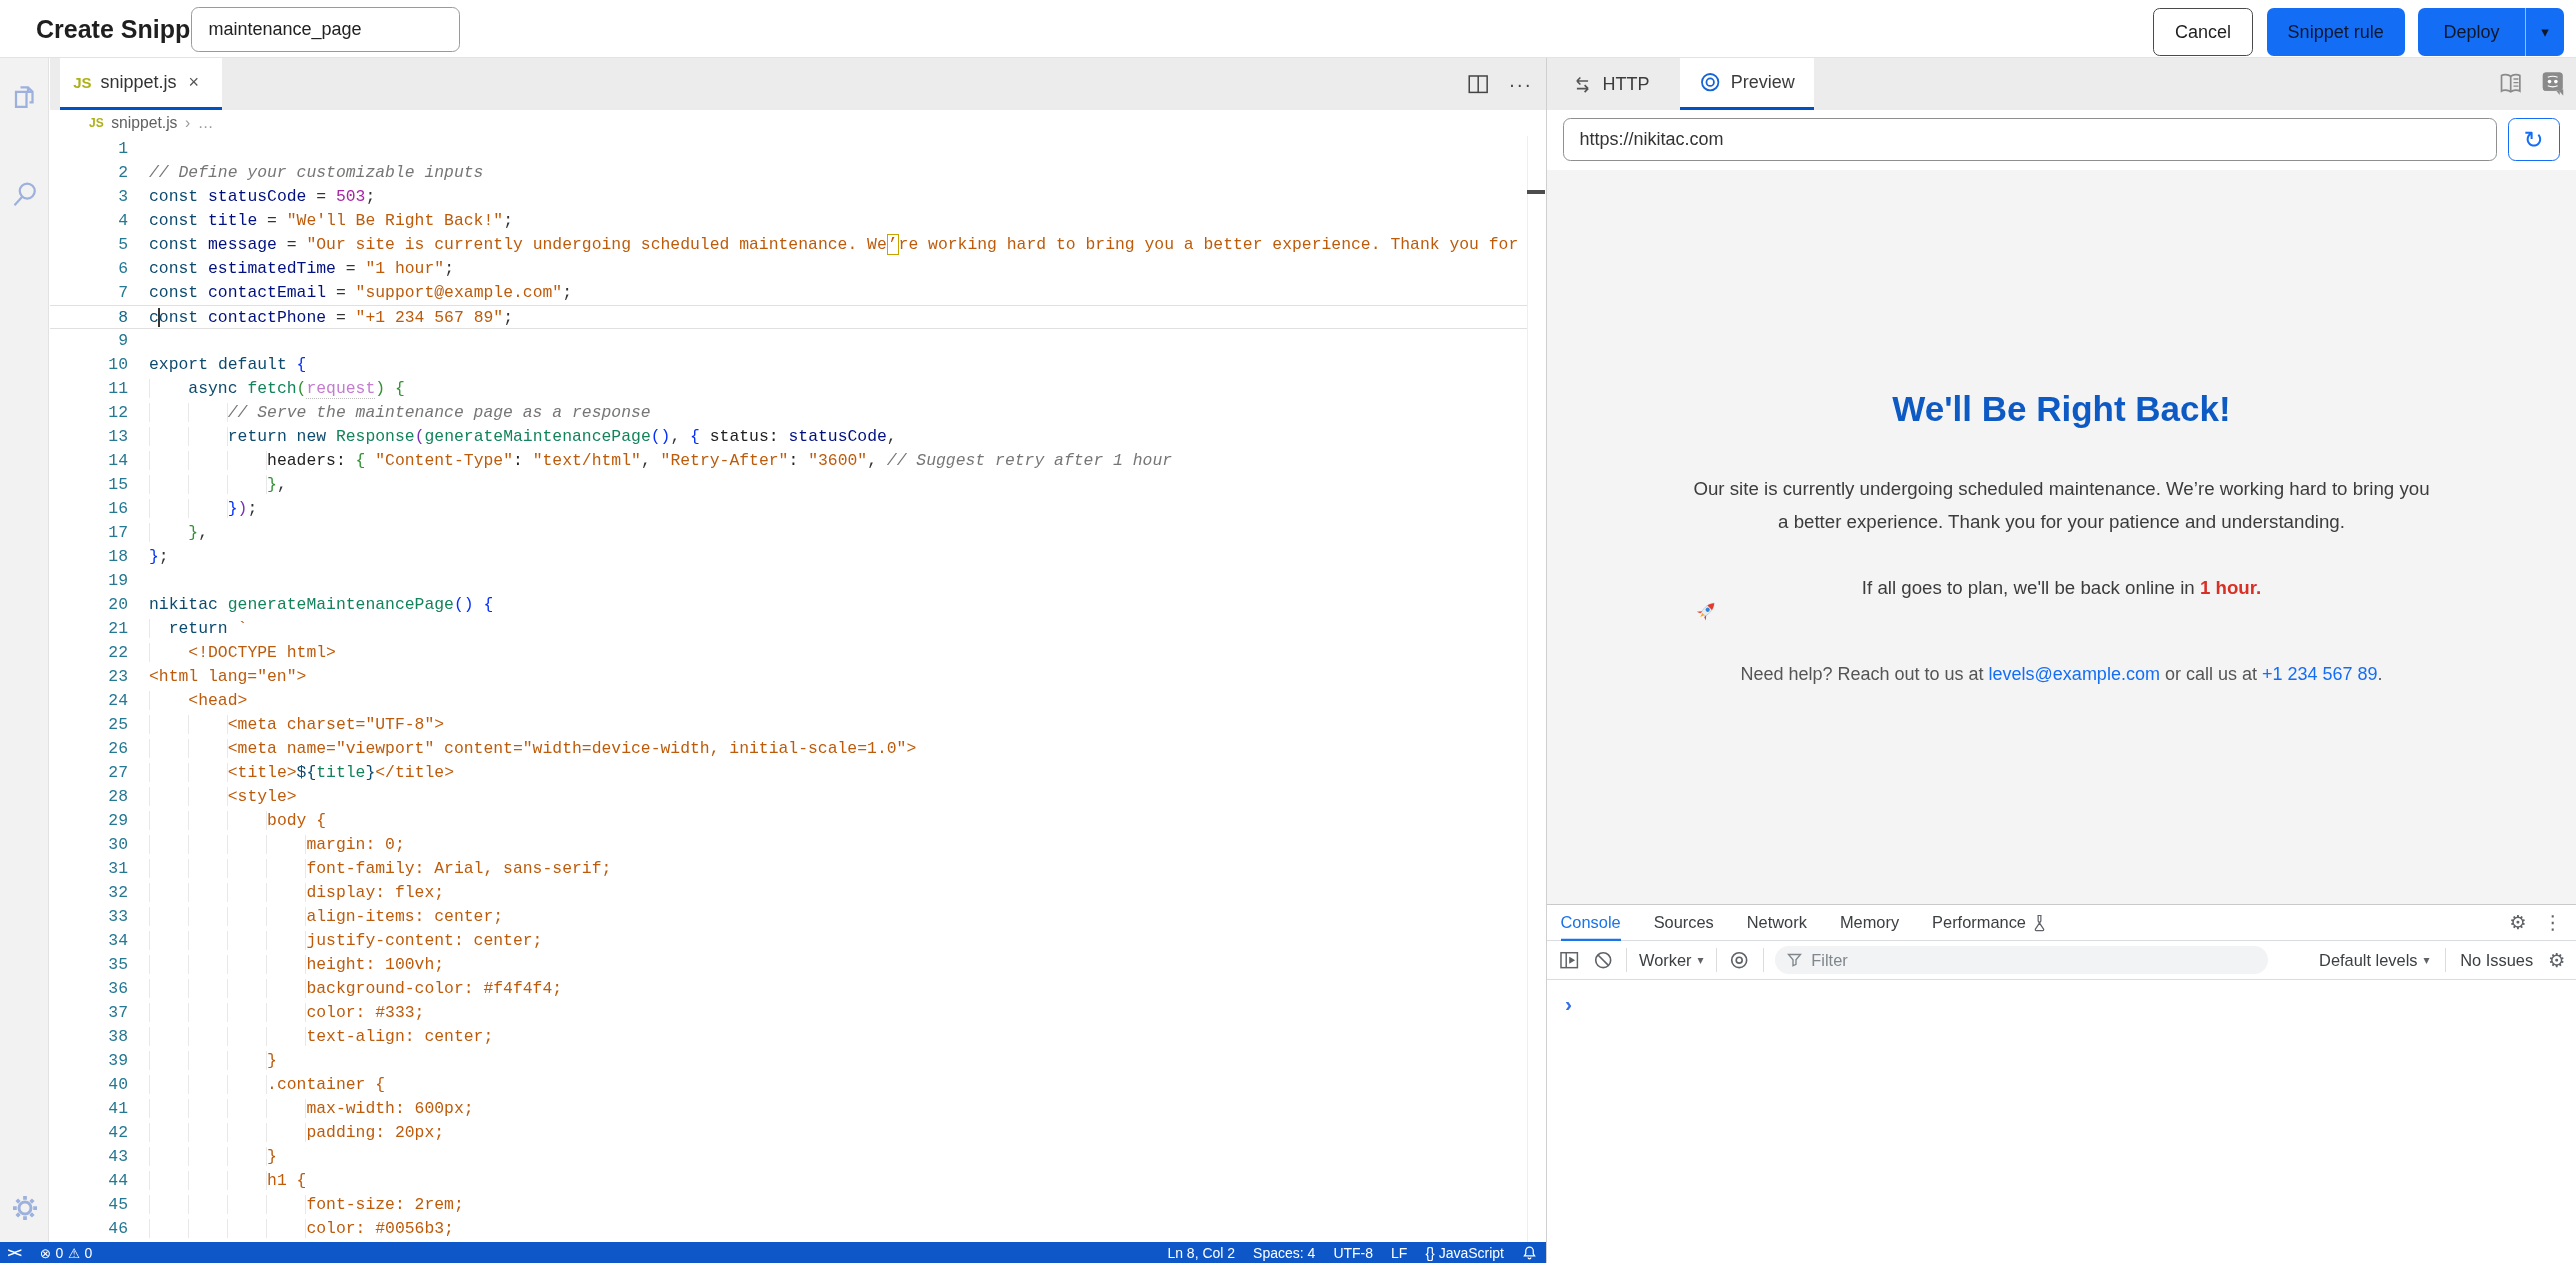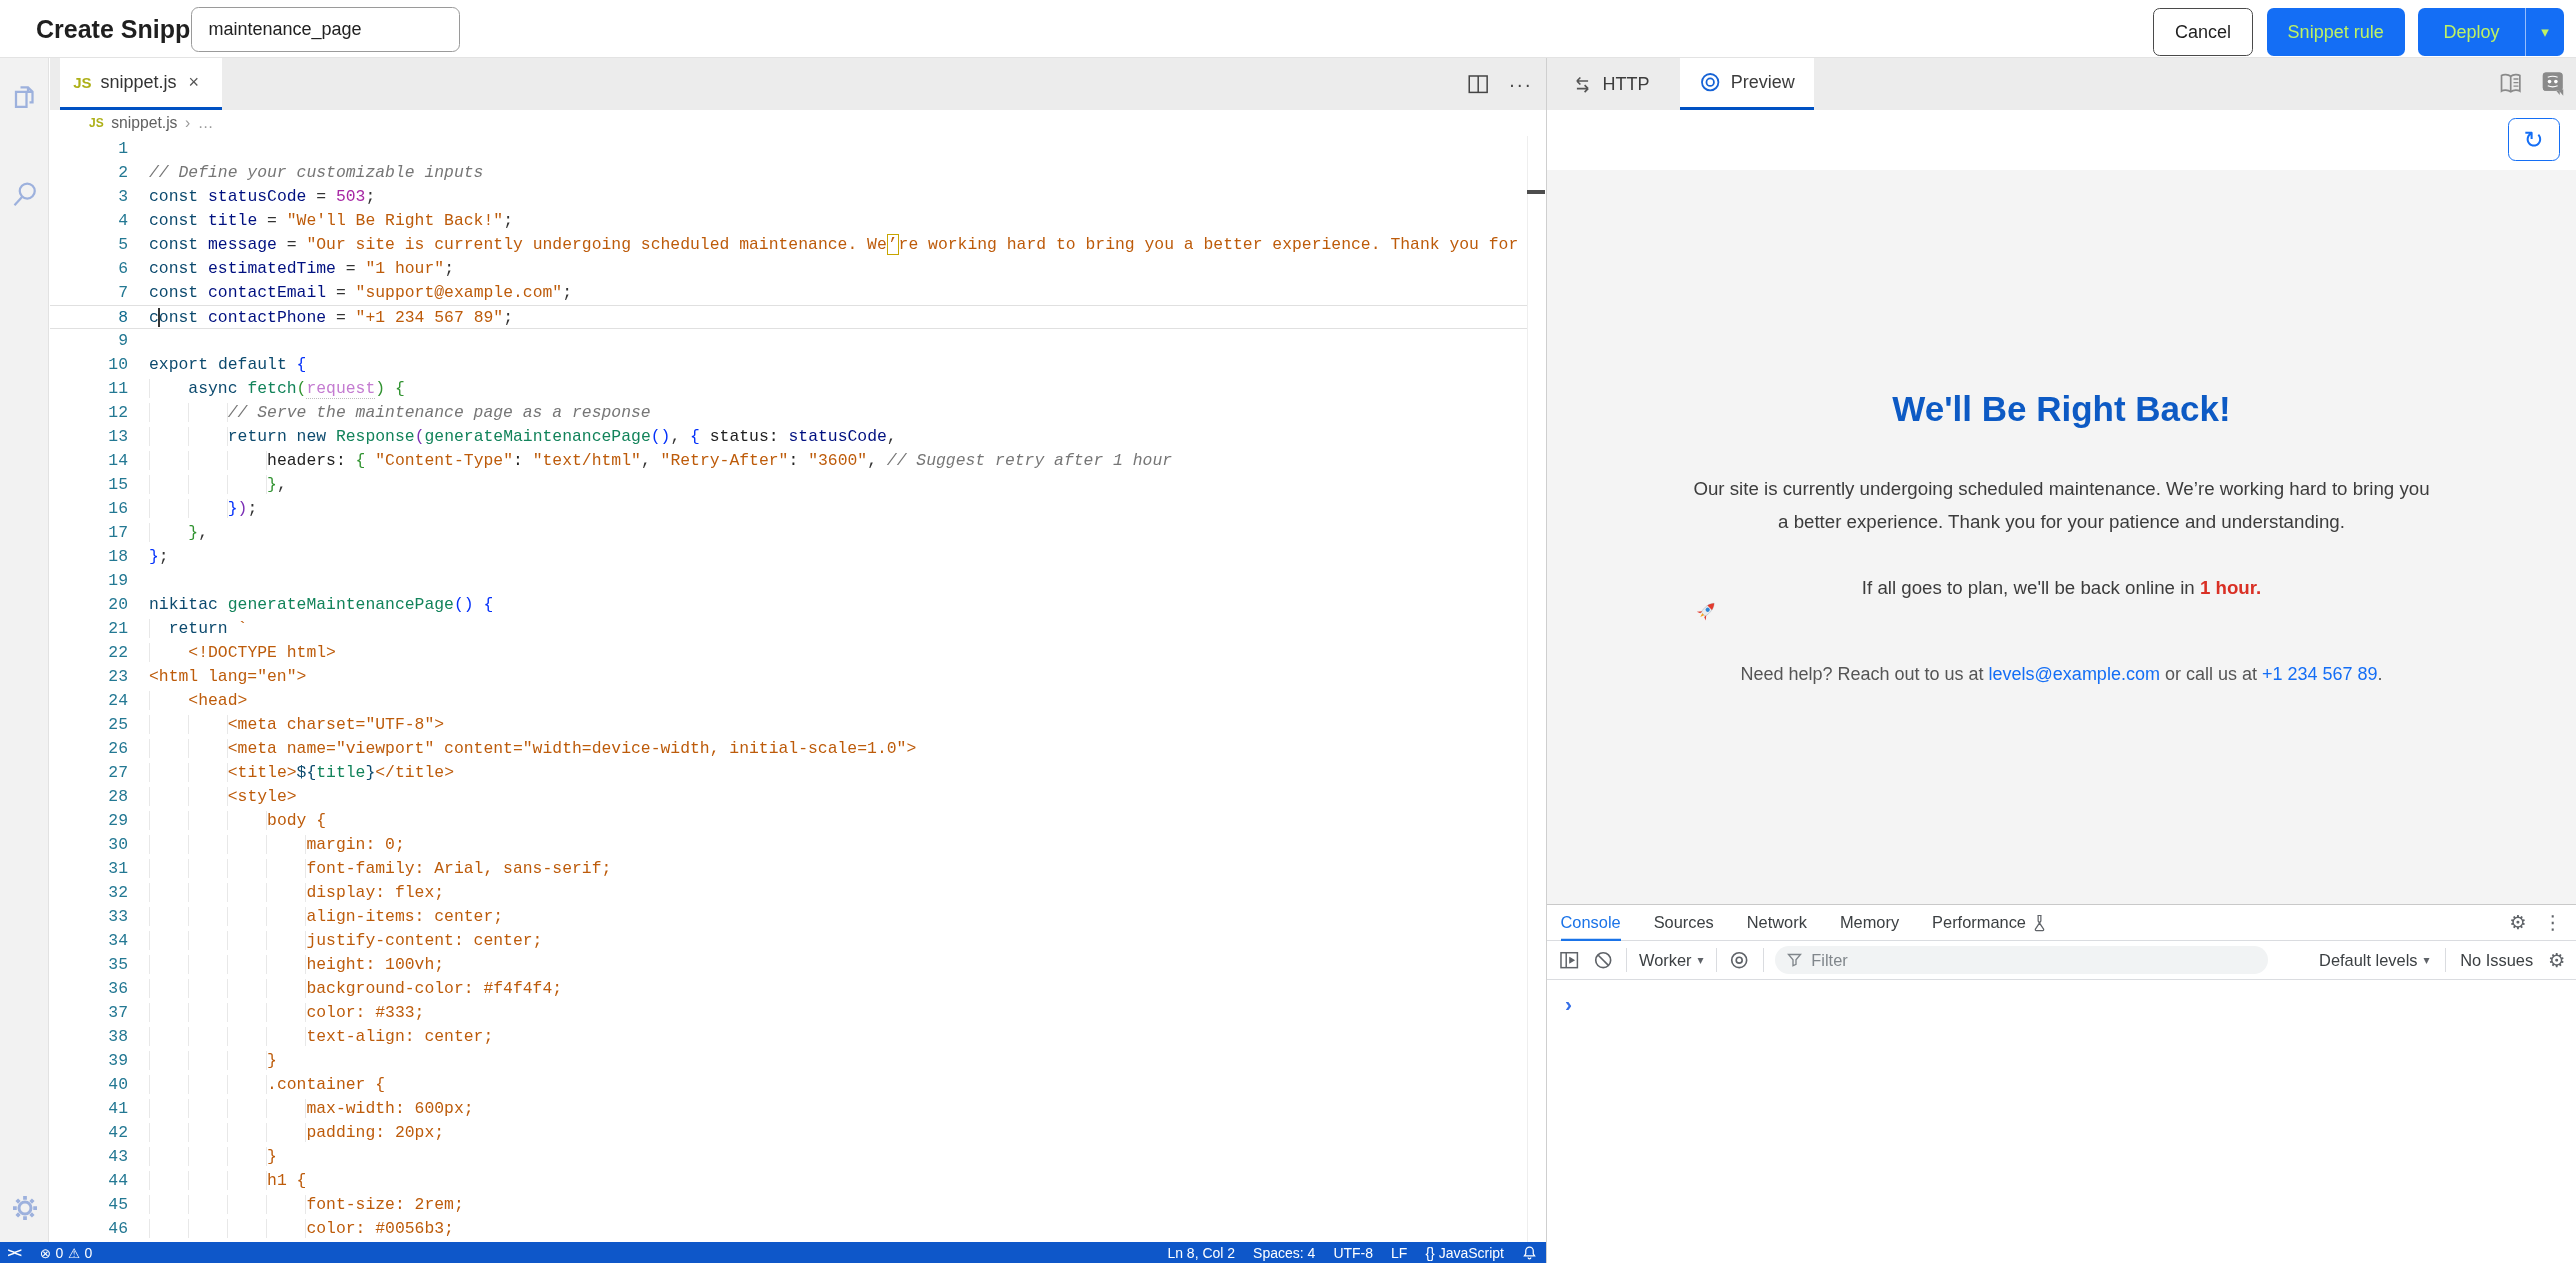--- a/index.html
+++ b/index.html
@@ -10,21 +10,21 @@
   #header { position:absolute; left:0; top:0; width:2576px; height:58px; background:#fff;
             border-bottom:0.7px solid #e3e3e3; z-index:5; }
   #page-title { position:absolute; left:36px; top:15px; font-size:25px; font-weight:700; color:#1f1f1f; }
   #snippet-name { position:absolute; left:191px; top:6.7px; width:269px; height:45px;
                   border:0.7px solid #9a9a9a; border-radius:7.5px; font-size:18px; color:#222;
                   padding:0 16.4px; outline:none; font-family:"Liberation Sans",sans-serif; }
   #header-buttons { position:absolute; right:12px; top:8.2px; display:flex; gap:13.5px; }
   .btn { height:48px; border-radius:6.7px; font-size:18px; display:flex; align-items:center;
          justify-content:center; padding:0 21px; cursor:pointer; white-space:nowrap; }
   .btn-outline { background:#fff; border:1.5px solid #4a4a4a; color:#1f1f1f; }
-  .btn-blue { background:#146ef5; border:none; color:#bef264; }
+  .btn-blue { background:#146ef5; border:none; color:#0f172a; }
   #deploy-split { display:flex; }
   #deploy-btn { border-radius:6.7px 0 0 6.7px; padding:0 25.4px; }
   #deploy-caret { width:39px; border-radius:0 6.7px 6.7px 0; border-left:0.7px solid rgba(255,255,255,.55);
                   padding:0; font-size:15px; }
 
   
   #leftcol { position:absolute; left:0; top:58px; width:1546px; bottom:0; background:#fff; }
   #activitybar { position:absolute; left:0; top:0; width:49px; bottom:21px; background:#f2f2f2;
                  border-right:0.7px solid #e2e2e2; }
   .act-icon { position:absolute; left:9.7px; width:30px; height:30px; color:#9db1dd; }
@@ -304,20 +304,21 @@
           <path d="M27 28 l6 7 v-9 Z" fill="#8a8a8a"></path>
           <circle cx="13.5" cy="15" r="2.6" fill="#fff"></circle>
           <circle cx="22.5" cy="15" r="2.6" fill="#fff"></circle>
           <path d="M11 9 q7 -3 14 0 M11 21 q7 3 14 0" stroke="#fff" stroke-width="1.6" fill="none"></path>
         </svg>
       </span>
     </div>
   </div>
 
   <div id="urlrow">
+    <input id="url-input" value="https://nikitac.com" style="">
     <div id="refresh-btn">
       <span>↻</span>
     </div>
   </div>
 
   <div id="previewarea">
     <div id="preview-inner">
       <div id="pv-title">We'll Be Right Back!</div>
       <p id="pv-message">Our site is currently undergoing scheduled maintenance. We’re working hard to bring you a better experience. Thank you for your patience and understanding.</p>
       <div id="pv-eta">

